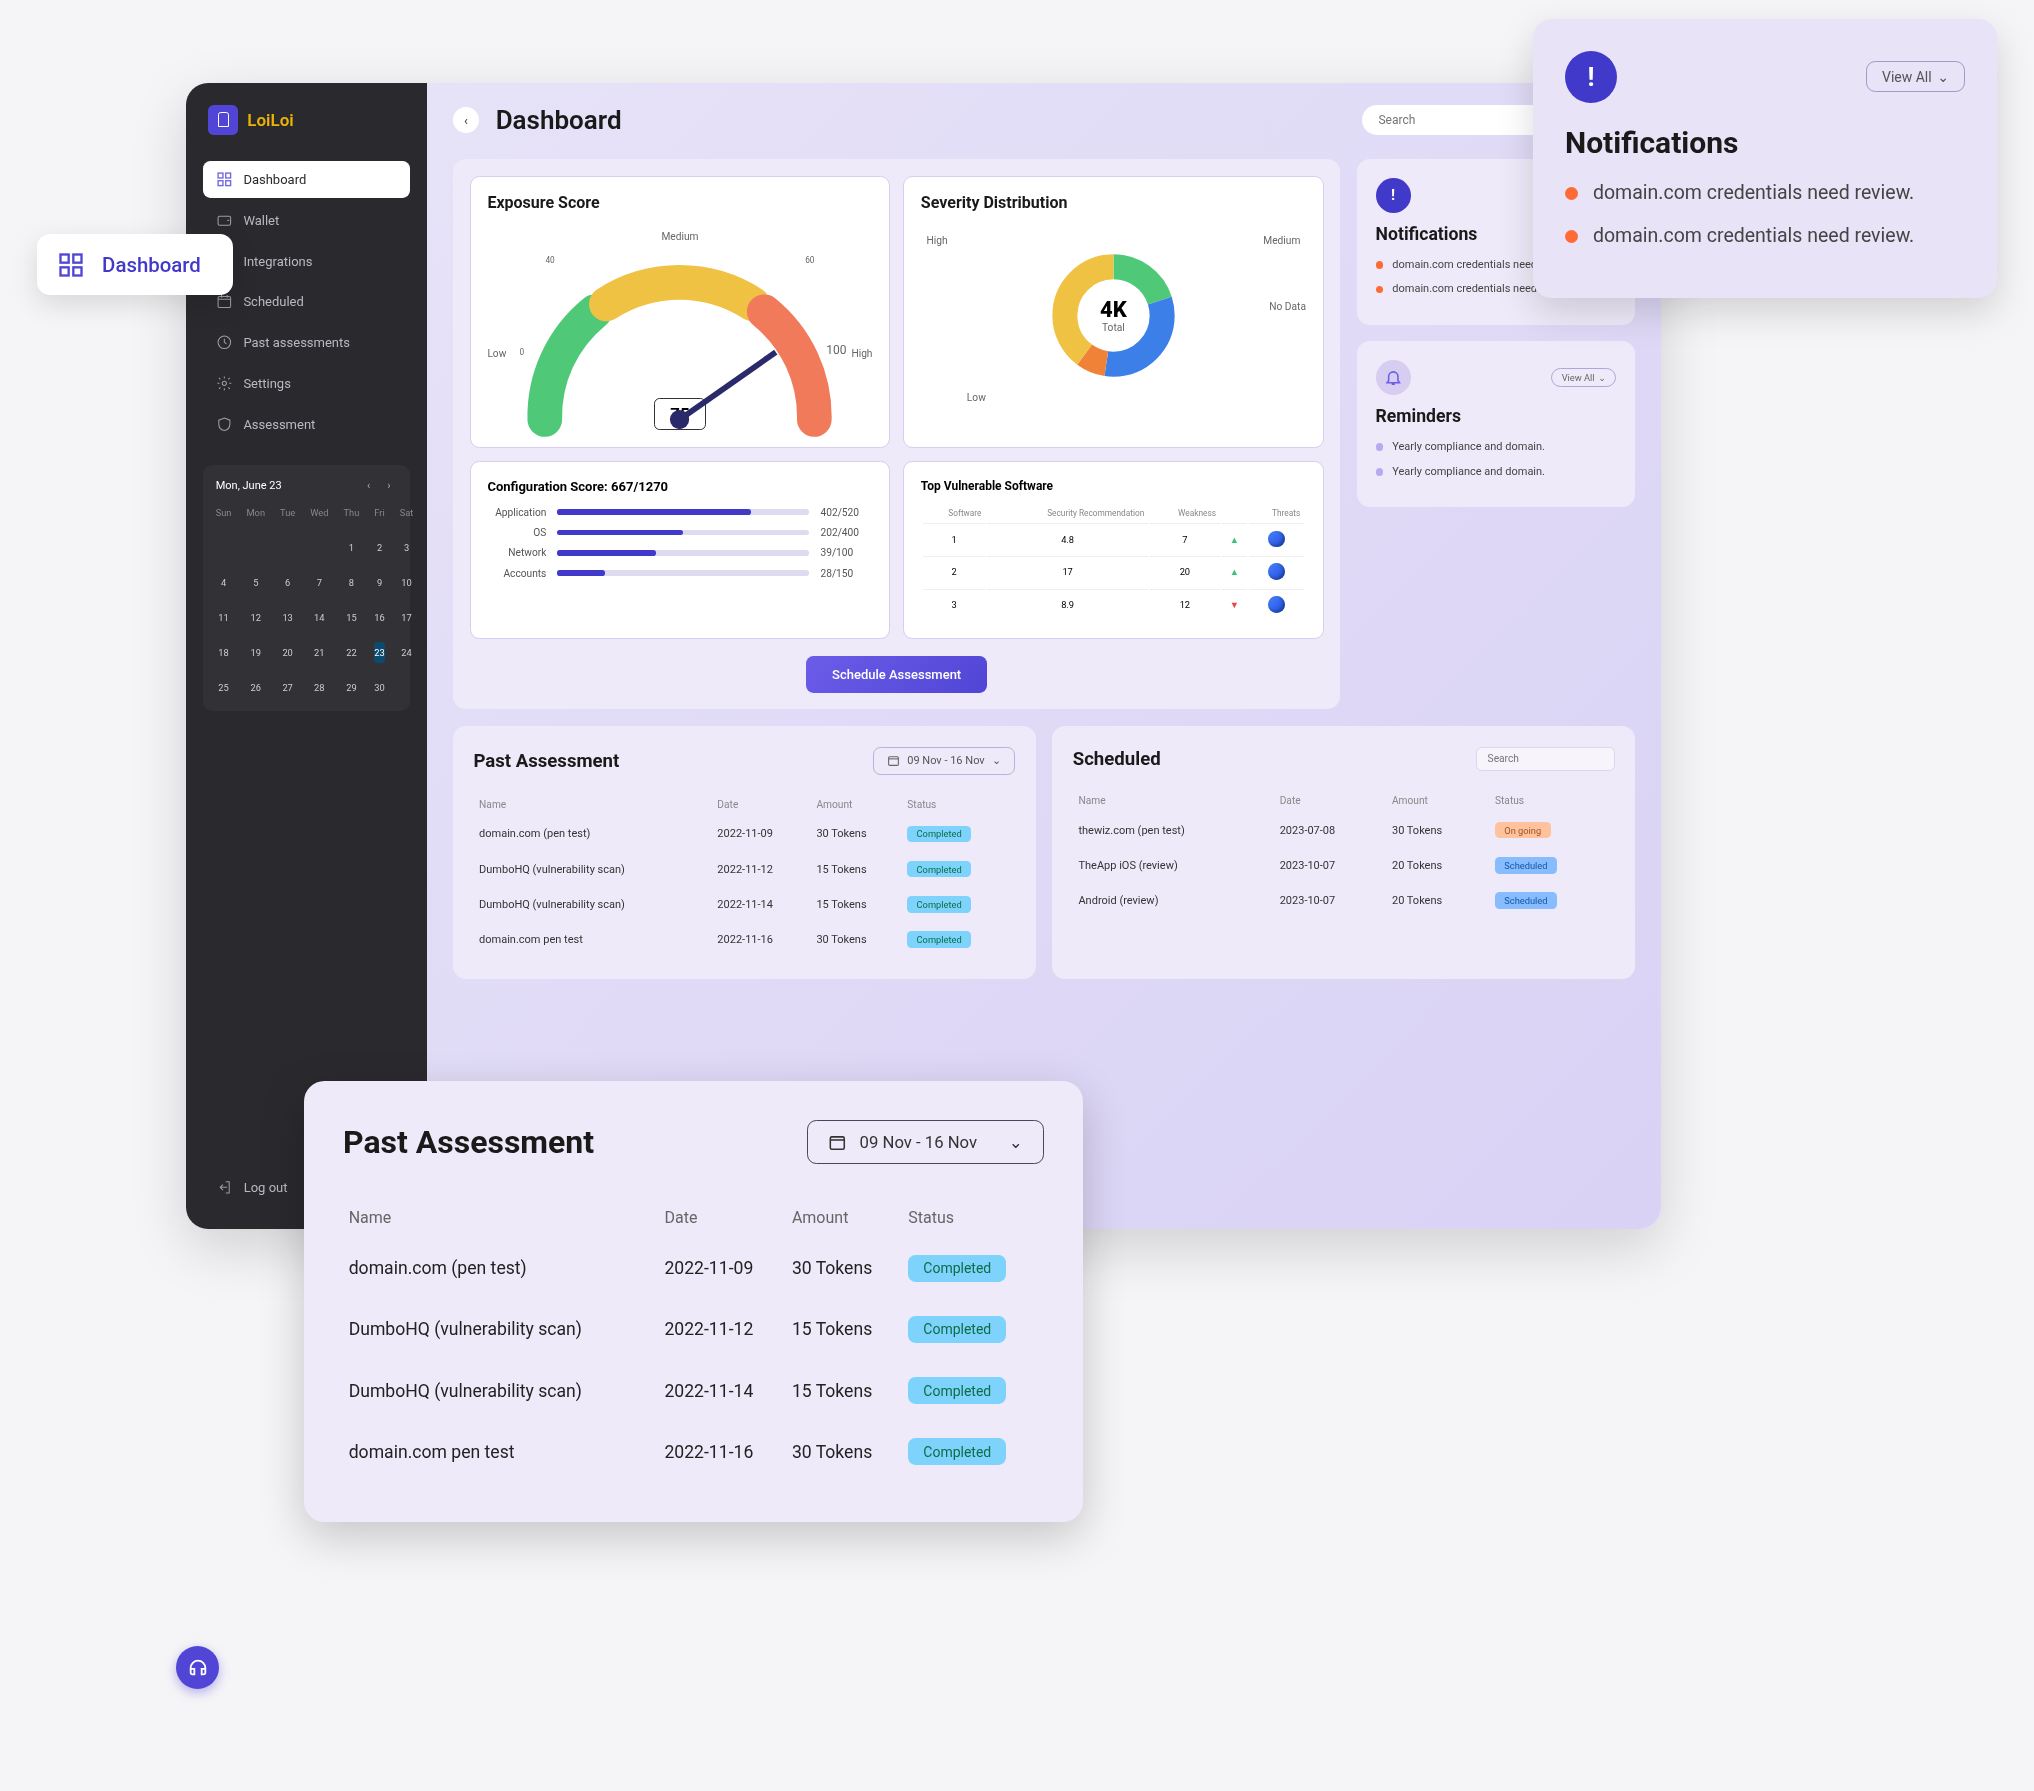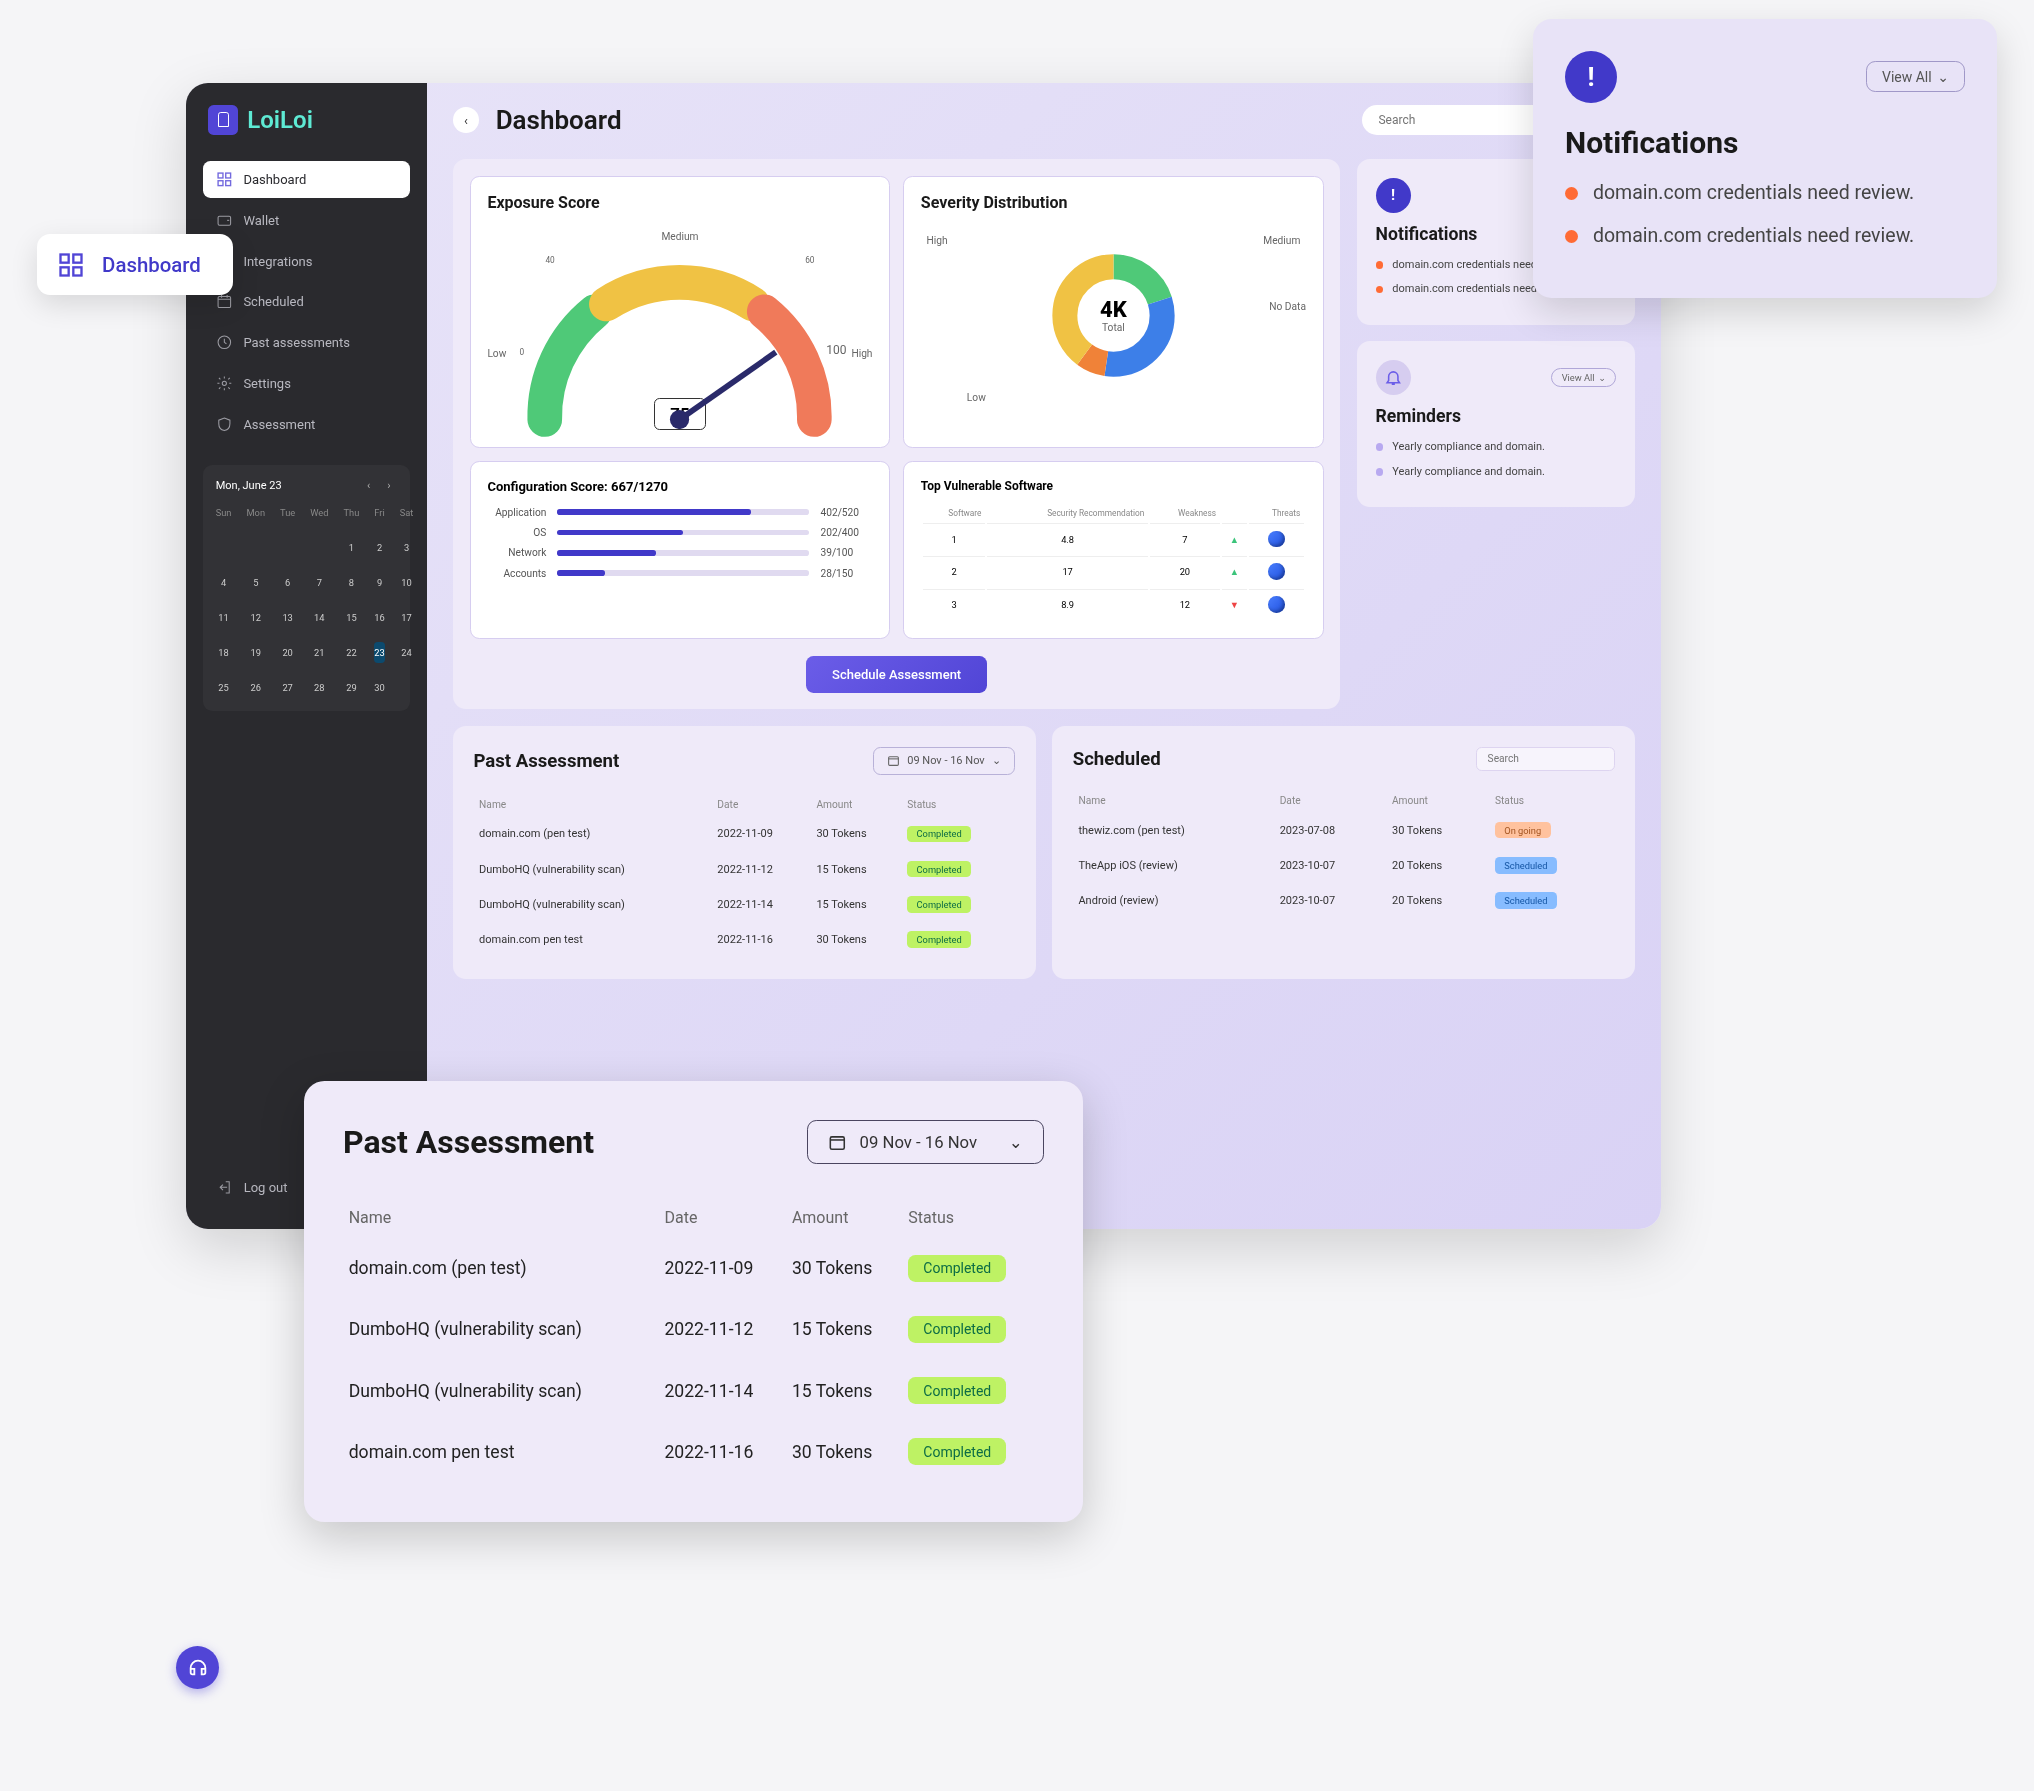--- a/index.html
+++ b/index.html
@@ -6,21 +6,21 @@
 body { background:#f5f5f7; width:2034px; height:1791px; position:relative; overflow:hidden; }
 
 
 .app-window { position:absolute; left:186px; top:83px; width:1475px; height:1146px; background:linear-gradient(135deg,#e8e4f8 0%,#d9d2f5 100%); border-radius:22px; box-shadow:0 18.6px 56px rgba(0,0,0,.15); display:flex; overflow:hidden; }
 
 
 .sidebar { width:241px; background:#2a2a2e; color:#d0d0d5; display:flex; flex-direction:column; padding:22px 0; }
 .logo-row { display:flex; align-items:center; gap:9.3px; padding:0 22px 26px; }
 .logo-box { width:30px; height:30px; background:#5145d6; border-radius:5.6px; position:relative; }
 .logo-box::before { content:''; position:absolute; top:7.4px; left:10.2px; width:9.3px; height:13px; border:1.9px solid #fff; border-radius:2.8px 2.8px 0 0; }
-.logo-text { color:#5eead4; font-size:24px; font-weight:600; }
+.logo-text { color:#eab308; font-size:17px; font-weight:600; }
 .nav { display:flex; flex-direction:column; gap:3.7px; padding:0 16.7px; }
 .nav-item { display:flex; align-items:center; gap:11px; padding:10.2px 13px; border-radius:7.4px; font-size:13px; cursor:pointer; color:#b8b8c0; }
 .nav-item.active { background:#fff; color:#2a2a2e; }
 .nav-icon { width:16.7px; height:16.7px; opacity:.8; }
 .calendar { margin:22px 16.7px; background:#323236; border-radius:9.3px; padding:13px; }
 .cal-head { display:flex; justify-content:space-between; align-items:center; margin-bottom:9.3px; font-size:11px; color:#fff; }
 .cal-nav { display:flex; gap:3.7px; }
 .cal-nav span { width:16.7px; height:16.7px; display:flex; align-items:center; justify-content:center; cursor:pointer; color:#aaa; }
 .cal-grid { display:grid; grid-template-columns:repeat(7,1fr); gap:15px; font-size:9.3px; text-align:center; }
 .cal-dow { color:#888; padding:3.7px 0; }
@@ -84,21 +84,21 @@
 .table-card { background:#efeaf9; border-radius:13px; padding:20.4px; }
 .table-head { display:flex; align-items:center; justify-content:space-between; margin-bottom:16.7px; }
 .table-title { font-size:18.6px; font-weight:700; color:#1a1a1a; }
 .date-pill { border:0.9px solid #b8b1d8; border-radius:7.4px; padding:6.5px 13px; font-size:11px; color:#555; display:flex; align-items:center; gap:7.4px; cursor:pointer; }
 .search-mini { background:#f7f4fc; border:0.9px solid #ddd4f0; border-radius:5.6px; padding:5.6px 11px; font-size:10.2px; width:139px; display:flex; align-items:center; }
 .search-mini input { border:none; background:none; outline:none; flex:1; font-size:10.2px; }
 .tbl { width:100%; font-size:11px; }
 .tbl th { text-align:left; color:#888; font-weight:400; font-size:10.2px; padding:5.6px 3.7px; }
 .tbl td { padding:8.3px 3.7px; color:#333; }
 .badge { padding:2.8px 9.3px; border-radius:4.6px; font-size:9.3px; display:inline-block; }
-.badge.completed { background:#bef264; color:#0d6d45; }
+.badge.completed { background:#7dd3fc; color:#0d6d45; }
 .badge.ongoing { background:#ffc29e; color:#a35420; }
 .badge.scheduled { background:#87bcff; color:#1556a5; }
 
 
 .floating-nav { position:absolute; left:37px; top:234px; background:#fff; border-radius:13px; padding:16.7px 32px 16.7px 20.4px; display:flex; align-items:center; gap:16.7px; box-shadow:0 9.3px 28px rgba(0,0,0,.12); z-index:10; }
 .floating-nav .icon { width:28px; height:28px; }
 .floating-nav .text { font-size:20.4px; color:#4139c9; font-weight:500; }
 
 
 .float-notif { position:absolute; right:37px; top:18.6px; width:464px; background:#e8e3f7; border-radius:18.6px; padding:32px; box-shadow:0 14px 37px rgba(0,0,0,.15); z-index:20; }

